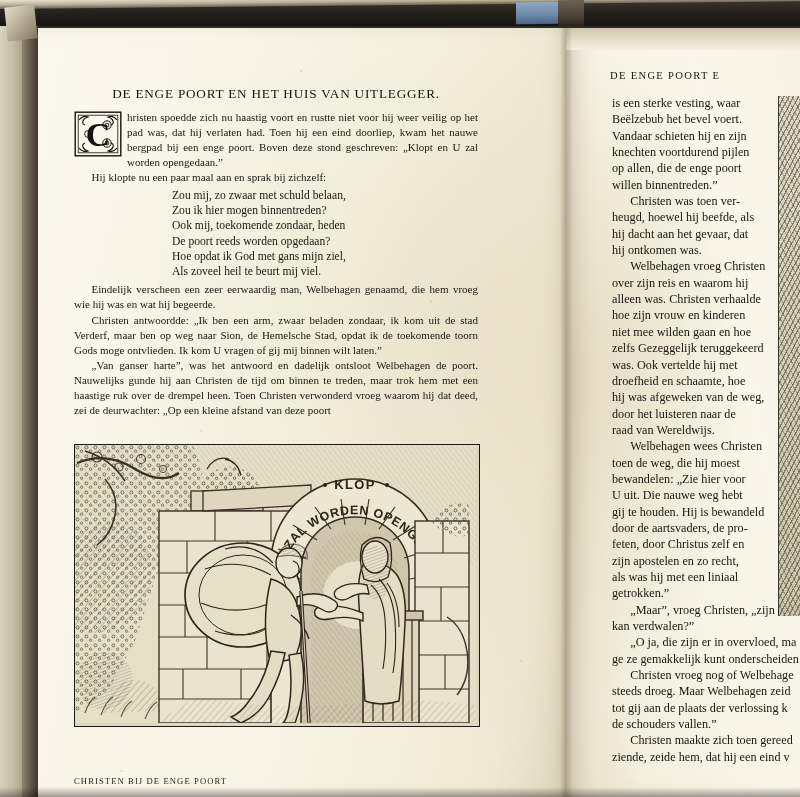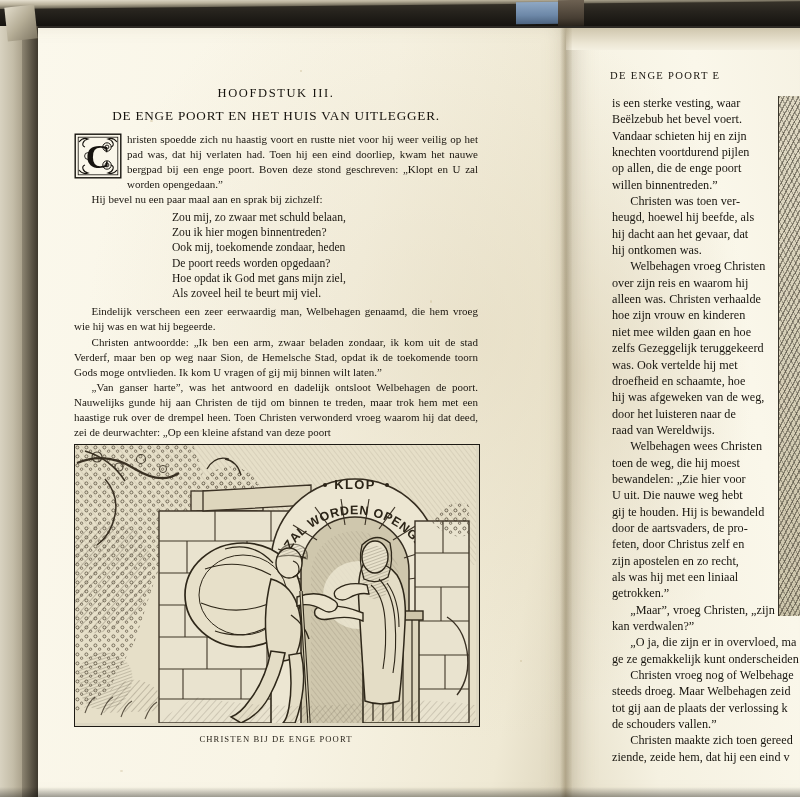--- a/index.html
+++ b/index.html
@@ -123,22 +123,22 @@
 
   
   .illus-frame {
     position: absolute;
     left: 74px; top: 444px; width: 404px; height: 281px;
     border: 1.6px solid #1d1a14;
     background: #ddd7c2;
     overflow: hidden;
   }
   .illus-cap {
-    position: absolute; left: 74px; top: 734px; width: 404px;
-    text-align: center; font-size: 8.6px; letter-spacing: 1.1px;
+    position: absolute; left: 74px; top: 776px; width: 404px;
+    font-size: 8.6px; letter-spacing: 1.1px;
     color: #2a251c;
   }
 
   
   .rp-header {
     font-size: 10.6px; letter-spacing: 1.3px; color: #1a1610;
     white-space: nowrap;
   }
   .rp-body {
     font-size: 12.2px; line-height: 16.35px;
@@ -172,21 +172,20 @@
   <div class="speck" style="left:300px;top:70px;width:2px;height:2px;"></div>
   <div class="speck" style="left:430px;top:300px;width:2px;height:3px;"></div>
   <div class="speck" style="left:200px;top:430px;width:3px;height:2px;opacity:.35;"></div>
   <div class="speck" style="left:90px;top:560px;width:2px;height:2px;"></div>
   <div class="speck" style="left:640px;top:760px;width:3px;height:2px;"></div>
   <div class="speck" style="left:520px;top:660px;width:2px;height:2px;"></div>
   <div class="speck" style="left:120px;top:770px;width:3px;height:2px;opacity:.4;"></div>
 
   <div class="page-col" style="left:74px; top:86px; width:404px;">
 
-    <div class="chapter-num">HOOFDSTUK III.</div>
 
     <div class="chapter-title">DE ENGE POORT EN HET HUIS VAN UITLEGGER.</div>
 
     <div class="dropcap-wrap">
       <div class="dropcap">
         <svg width="48" height="46" viewBox="0 0 48 46" aria-hidden="true">
 
           <rect x="1.2" y="1.2" width="45.6" height="43.6" fill="none" stroke="#16130e" stroke-width="1.4"></rect>
           <rect x="4.2" y="4.2" width="39.6" height="37.6" fill="none" stroke="#16130e" stroke-width="0.8"></rect>
 
@@ -200,21 +199,21 @@
           <circle cx="33" cy="14" r="4.2" fill="none" stroke="#16130e" stroke-width="1"></circle>
           <circle cx="33" cy="14" r="1.9" fill="none" stroke="#16130e" stroke-width="0.9"></circle>
           <circle cx="33" cy="32" r="4.2" fill="none" stroke="#16130e" stroke-width="1"></circle>
           <circle cx="33" cy="32" r="1.9" fill="none" stroke="#16130e" stroke-width="0.9"></circle>
           <circle cx="14" cy="23" r="3.4" fill="none" stroke="#16130e" stroke-width="0.9"></circle>
         </svg>
       </div>
       <p class="body-text">hristen spoedde zich nu haastig voort en rustte niet voor hij weer veilig op het pad was, dat hij verlaten had. Toen hij een eind doorliep, kwam het nauwe bergpad bij een enge poort. Boven deze stond geschreven: „Klopt en U zal worden opengedaan.”</p>
     </div>
 
-    <p class="body-text" style="text-indent:1.6em; clear:both;">Hij bevel nu een paar maal aan en sprak bij zichzelf:</p>
+    <p class="body-text" style="text-indent:1.6em; clear:both;">Hij klopte nu een paar maal aan en sprak bij zichzelf:</p>
 
     <div class="verse">
       <div>Zou mij, zo zwaar met schuld belaan,</div>
       <div>Zou ik hier mogen binnentreden?</div>
       <div>Ook mij, toekomende zondaar, heden</div>
       <div>De poort reeds worden opgedaan?</div>
       <div>Hoe opdat ik God met gans mijn ziel,</div>
       <div>Als zoveel heil te beurt mij viel.</div>
     </div>
 

